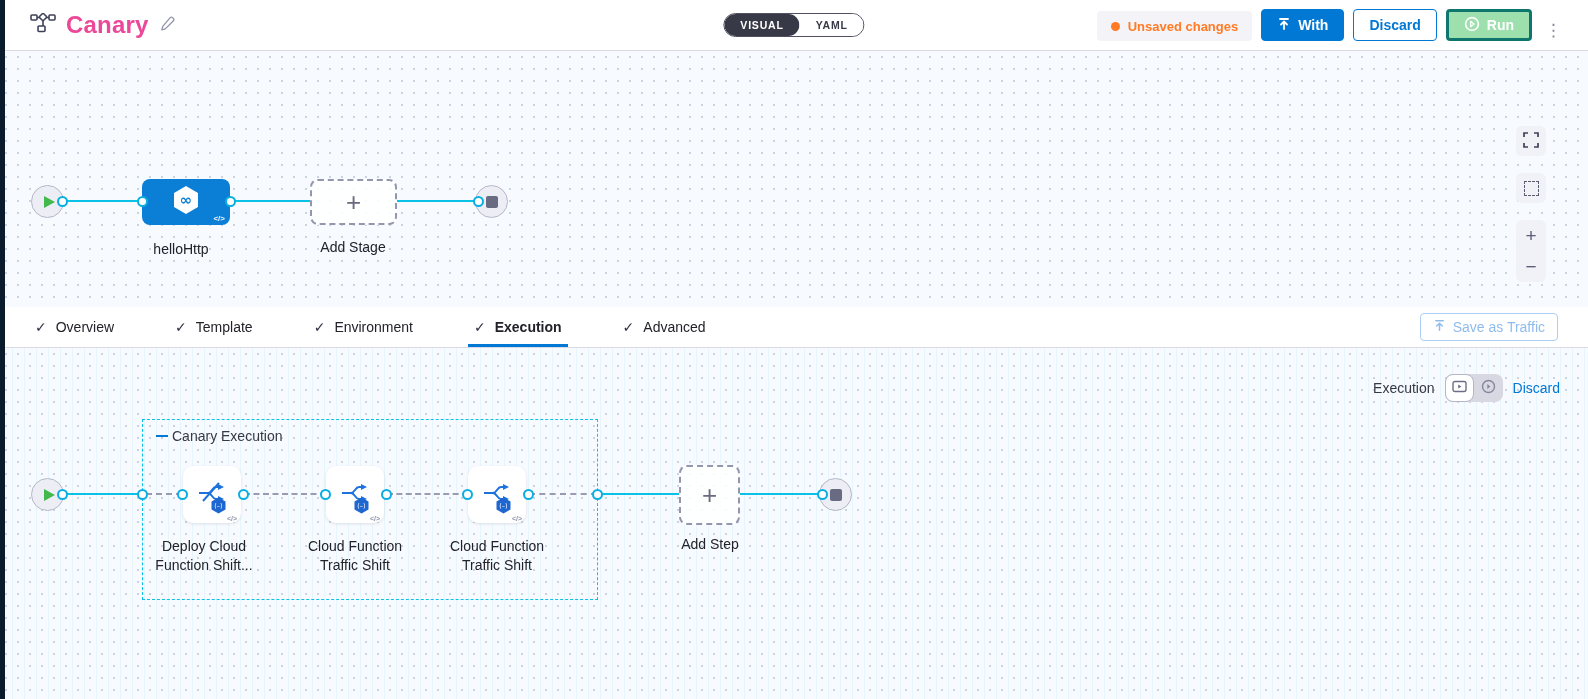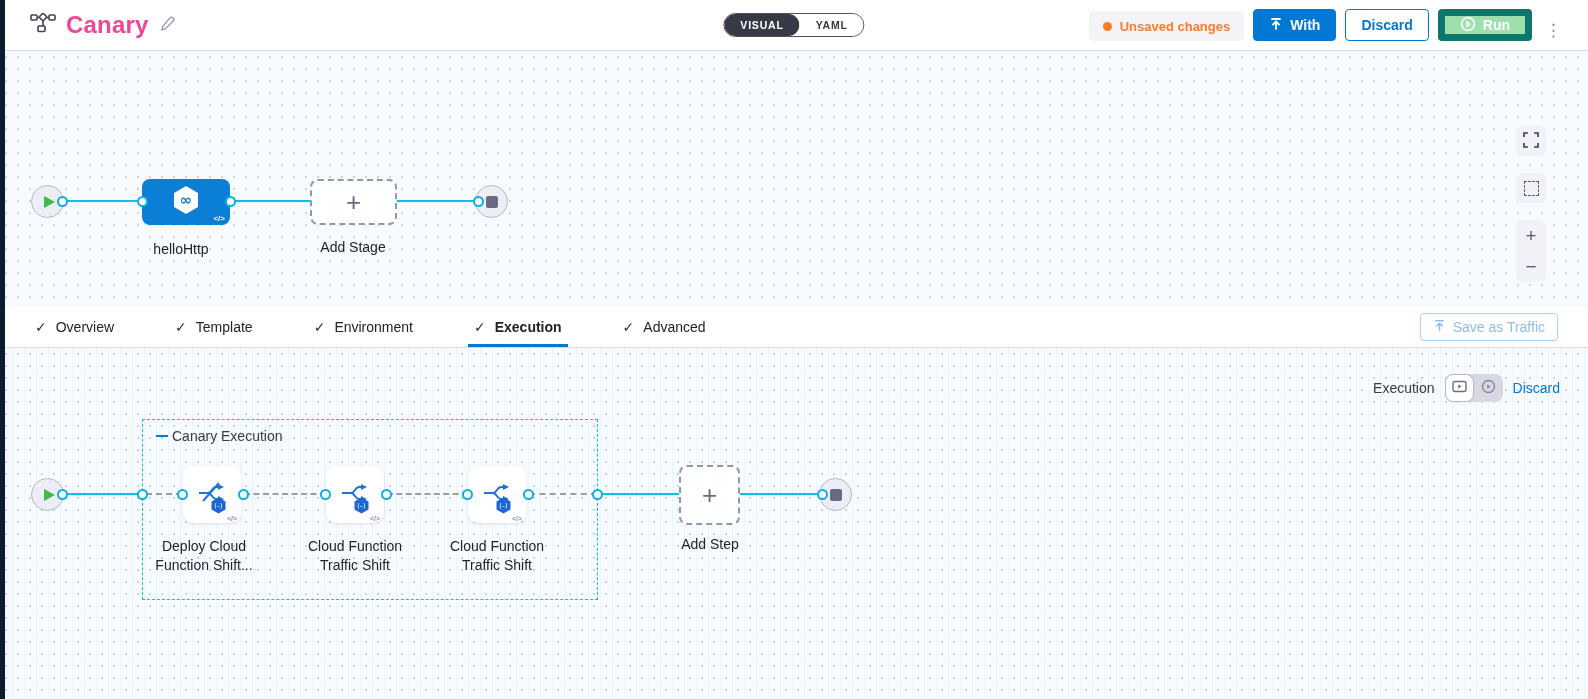--- a/index.html
+++ b/index.html
@@ -19,21 +19,21 @@
                  display:flex; align-items:center; border:1px solid #4f5162; border-radius:999px; background:#fff; overflow:hidden; }
   .mode-seg { font-size:10.5px; font-weight:bold; letter-spacing:.8px; padding:5px 16px; border-radius:999px; color:#383946; background:#fff; border:none; cursor:pointer; }
   .mode-seg.active { background:#383946; color:#fff; }
   .header-right { margin-left:auto; display:flex; align-items:flex-end; gap:9px; }
   .unsaved-badge { display:flex; align-items:center; gap:8px; background:#f4f4f8; border-radius:4px; height:30px; padding:0 14px; }
   .unsaved-dot { width:9px; height:9px; border-radius:50%; background:#ff7b26; }
   .unsaved-text { font-size:13px; font-weight:bold; color:#ff7b26; }
   .btn { height:32px; border-radius:4px; font-size:14px; font-weight:bold; display:flex; align-items:center; gap:7px; padding:0 15px; cursor:pointer; font-family:inherit; }
   .btn-save { background:#0278d5; border:1px solid #0278d5; color:#fff; }
   .btn-discard { background:#fff; border:1px solid #0278d5; color:#0278d5; }
-  .btn-run { background:#9de0ad; border:7px solid #0f766e; color:#fff; }
+  .btn-run { background:#9de0ad; border:3px solid #0f766e; color:#fff; }
   .kebab { font-size:17px; color:#84859b; line-height:1; background:none; border:none; cursor:pointer; padding:2px 4px; letter-spacing:0; }
 
   
   .canvas { position:absolute; left:0; width:1588px; background-color:#f7fbff;
             background-image: radial-gradient(circle, #c9d4e0 1px, rgba(0,0,0,0) 1px);
             background-size:12px 12px; }
   .stage-canvas { top:51px; height:256px; }
   .exec-canvas  { top:348px; height:351px;
             background-image: linear-gradient(90deg, rgba(10,180,226,.07) 1px, rgba(0,0,0,0) 1px),
                               radial-gradient(circle, #c9d4e0 1px, rgba(0,0,0,0) 1px);

